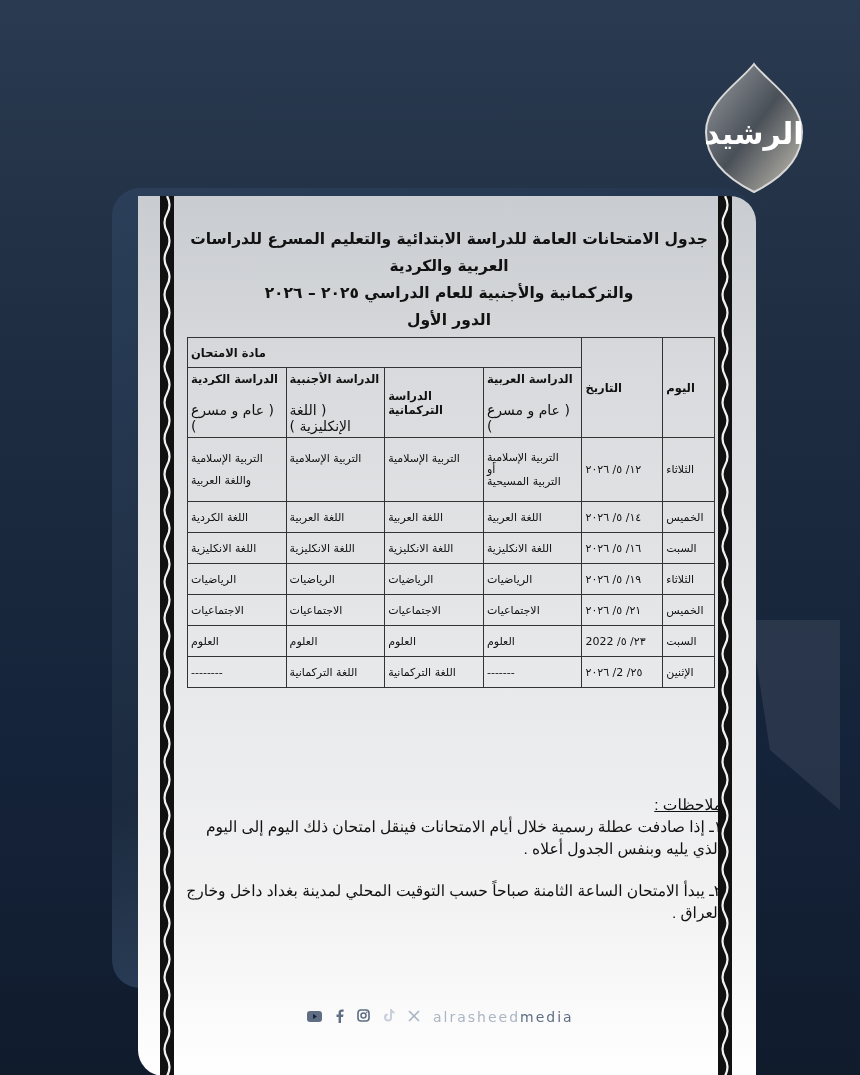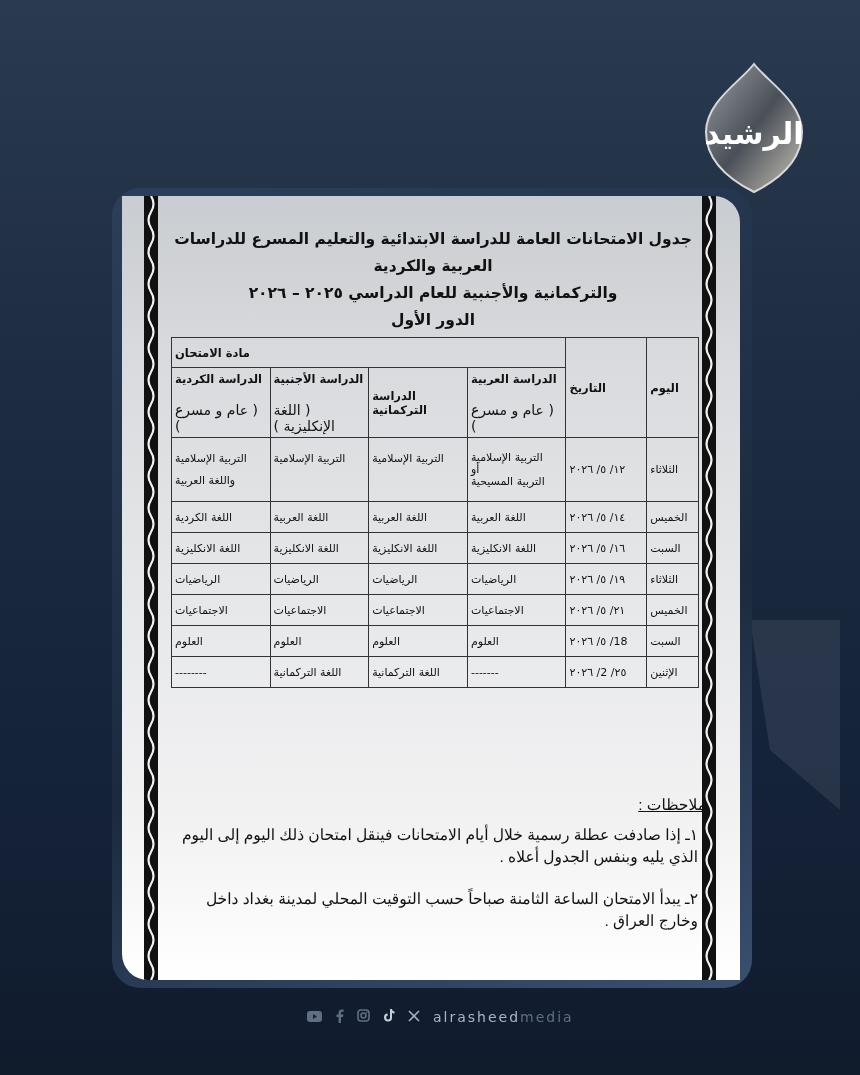--- a/index.html
+++ b/index.html
@@ -9,21 +9,21 @@
     font-family:"DejaVu Sans","Liberation Sans",sans-serif;
   }
   .logo{position:absolute;left:698px;top:62px;width:112px;height:132px;}
   .watermark{position:absolute;right:0;top:600px;width:130px;height:230px;opacity:.08;}
   .frame{
     position:absolute;left:112px;top:188px;width:640px;height:800px;
     border-radius:28px;
     background:linear-gradient(160deg,#2b3f5a,#1b2a3e 60%,#3a5070);
   }
   .paper{
-    position:absolute;left:122px;top:196px;width:618px;height:784px;
+    position:absolute;left:138px;top:196px;width:618px;height:880px;
     background:linear-gradient(180deg,#c9ccd0 0%,#d8dadd 20%,#e6e7e9 50%,#f2f2f3 80%,#ffffff 100%);
     border-radius:0 26px 0 26px;overflow:hidden;
   }
   .rope{position:absolute;top:0;width:14px;height:100%;background:#111;}
   .rope svg{width:14px;height:100%;display:block;}
   .rope.left{left:22px;}
   .rope.right{right:24px;}
   .title{
     position:absolute;left:50px;right:46px;top:30px;direction:rtl;text-align:center;
     font-family:"DejaVu Sans",sans-serif;font-weight:bold;font-size:15.5px;line-height:27px;color:#111;
@@ -33,21 +33,21 @@
     font-family:"DejaVu Sans",sans-serif;font-size:11px;color:#111;
   }
   table.sched td,table.sched th{border:1.5px solid #333;text-align:left;vertical-align:middle;padding:2px 3px;font-weight:normal;}
   table.sched th{font-weight:bold;font-size:11.5px;}
   .subh{font-weight:normal;font-size:14px;display:block;margin-top:16px;}
   .notes{
     position:absolute;right:34px;left:46px;top:598px;direction:rtl;
     font-family:"Liberation Sans",sans-serif;font-size:15.5px;color:#111;line-height:22px;
   }
   .notes .head{text-decoration:underline;}
-  .notes p{margin:8px;}
+  .notes p{margin:0;}
   .footer{
     position:absolute;top:1007px;left:307px;height:20px;display:flex;align-items:center;gap:13px;
     color:#5b6a7f;font-family:"DejaVu Sans",sans-serif;
   }
   .footer .ic{font-size:13px;color:#5f6e83;}
   .footer .brand{font-size:14px;letter-spacing:2px;color:#8795a8;}
 </style>
 </head>
 <body>
 
@@ -142,21 +142,21 @@
     <tr style="height:31px">
       <td>الخميس</td>
       <td>٢١/ ٥/ ٢٠٢٦</td>
       <td>الاجتماعيات</td>
       <td>الاجتماعيات</td>
       <td>الاجتماعيات</td>
       <td>الاجتماعيات</td>
     </tr>
     <tr style="height:31px">
       <td>السبت</td>
-      <td>18/ ٥/ ٢٠٢٦</td>
+      <td>٢٣/ ٥/ 2022</td>
       <td>العلوم</td>
       <td>العلوم</td>
       <td>العلوم</td>
       <td>العلوم</td>
     </tr>
     <tr style="height:31px">
       <td>الإثنين</td>
       <td>٢٥/ 2/ ٢٠٢٦</td>
       <td>-------</td>
       <td>اللغة التركمانية</td>

